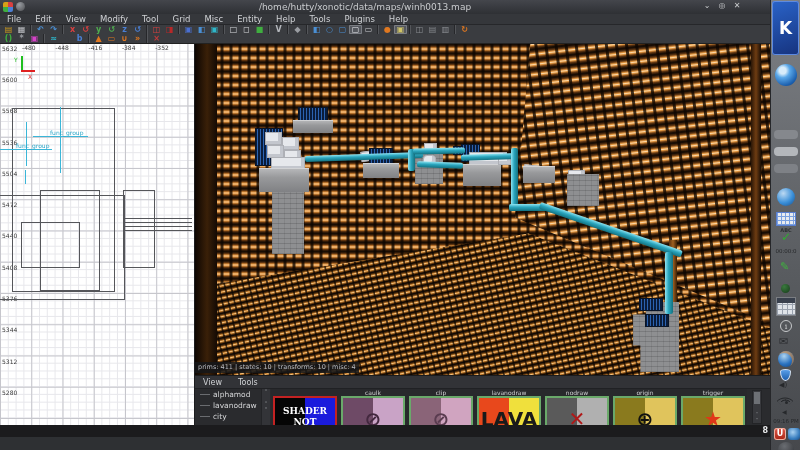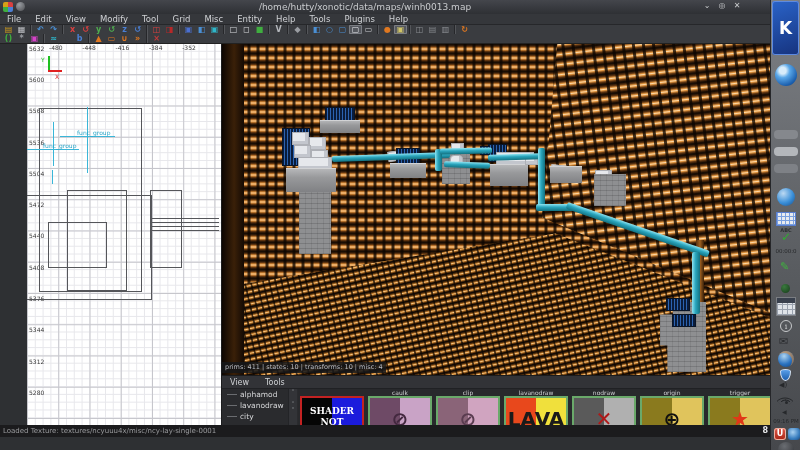--- a/index.html
+++ b/index.html
@@ -15,21 +15,21 @@
   .tb-right{position:absolute;right:28px;top:1px;display:flex;gap:5px;}
   .wbtn{width:10px;height:10px;color:#caccce;font-size:8px;line-height:10px;text-align:center;}
   .menubar{position:absolute;left:0;top:14px;width:770px;height:11px;background:#35373b;display:flex;align-items:center;gap:0;border-bottom:1px solid #26272a;}
   .menu-item{color:#cfd1d4;font-size:8.5px;padding:0 7px;line-height:11px;}
   .toolbar{position:absolute;left:0;top:25px;width:770px;height:19px;background:#3a3c40;border-bottom:1px solid #222;}
   .tbrow{display:flex;align-items:center;height:9px;overflow:hidden;padding-left:2px;}
   .tbi{display:inline-block;width:13px;height:9px;font-size:8px;line-height:9px;text-align:center;font-weight:bold;border-radius:1px;}
   .tbi[data-sep]{width:6px;height:9px;background:linear-gradient(90deg,transparent 2px,#26272a 2px,#26272a 3px,#54565a 3px,#54565a 4px,transparent 4px);}
   .tbi[data-active]{background:#55585e;box-shadow:inset 0 0 0 1px #7a7d83;}
   
-  .content{position:absolute;left:0;top:44px;width:770px;height:381px;background:#222;margin-left:27px;}
+  .content{position:absolute;left:0;top:44px;width:770px;height:381px;background:#222;}
   
   #view2d{position:absolute;left:0;top:0;width:195px;height:381px;background-color:#fff;border-right:1px solid #1c1d1f;
     background-image:linear-gradient(90deg,#c6c6cc 1px,transparent 1px),linear-gradient(0deg,#c6c6cc 1px,transparent 1px),linear-gradient(90deg,#e7e7eb 1px,transparent 1px),linear-gradient(0deg,#e7e7eb 1px,transparent 1px);
     background-size:31.25px 31.25px,31.25px 31.25px,7.81px 7.81px,7.81px 7.81px;overflow:hidden;}
   .xruler{position:absolute;left:0;top:0;width:195px;height:8px;display:flex;padding-left:22px;}
   .xruler span{width:33.3px;font-size:6px;color:#3a3a3a;}
   .yruler{position:absolute;left:2px;top:0;display:flex;flex-direction:column;padding-top:32px;}
   .yruler span{height:31.3px;font-size:6px;color:#3a3a3a;line-height:7px;}
   .corner-label{position:absolute;left:2px;top:1px;font-size:6px;color:#3a3a3a;}
   .axis-y{position:absolute;left:21px;top:12px;width:2px;height:15px;background:#1fbf1f;}
@@ -431,21 +431,20 @@
           </div>
         <div class="tex-sb">
           <div class="thumb"></div>
           <div class="arr" style="bottom:6px;">˄</div>
           <div class="arr" style="bottom:0;">˅</div>
         </div>
       </div>
     </div>
 
     <div class="console">
-      <span>Loaded Texture:  textures/ncyuuu4x/misc/ncy-lay-single-0001</span>
       <span class="ws">8</span>
     </div>
 
   </div>
 
   <div id="dock">
     <div class="kde-tile">K</div>
     <div class="chromium"></div>
     <div class="dockbar" style="top:130px;background:#85888d;"></div>
     <div class="dockbar" style="top:147px;background:#b4b7bb;"></div>

